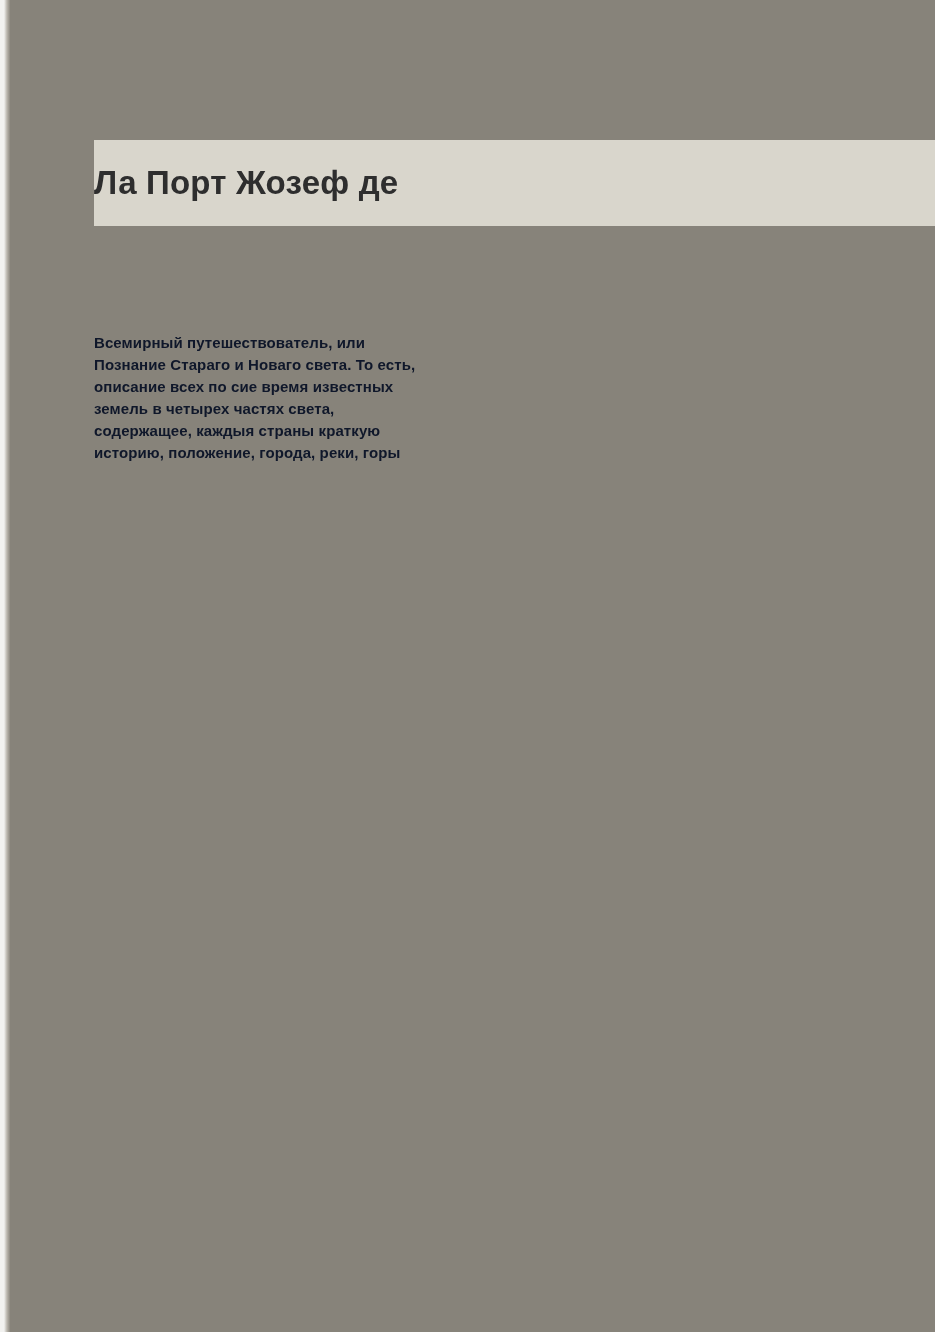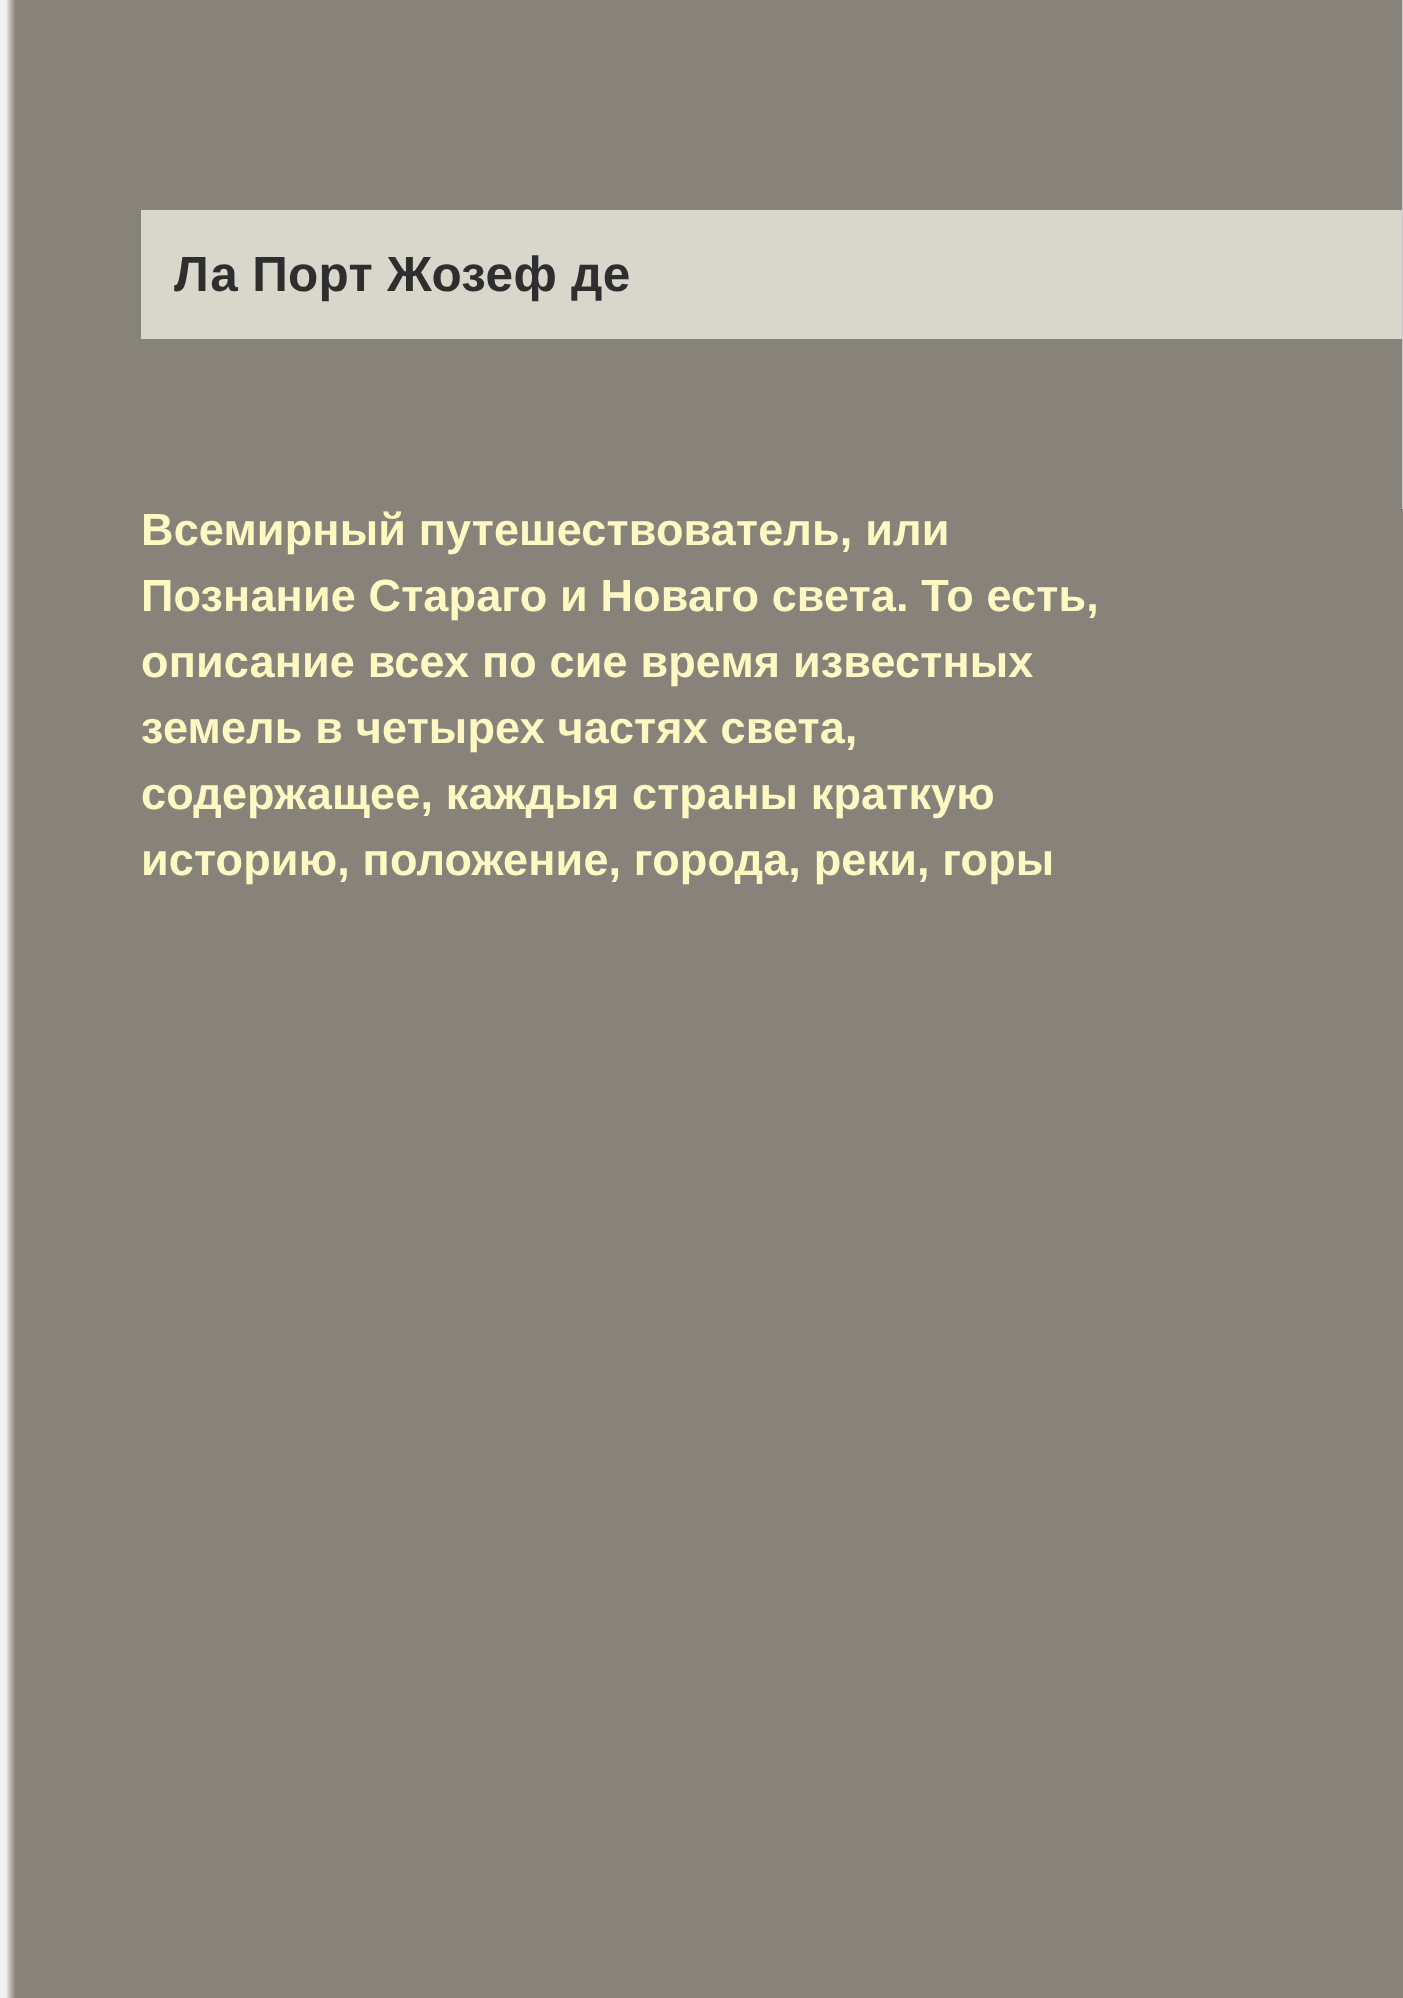--- a/index.html
+++ b/index.html
@@ -35,33 +35,32 @@
     height: 86px;
     background: #d9d6cc;
     display: flex;
     align-items: center;
   }
   .author-name {
     font-size: 33px;
     font-weight: 600;
     color: #2e2e2e;
     letter-spacing: 0.2px;
-    padding-left: 22px;
   }
   .title-block {
     position: absolute;
     left: 94px;
     top: 332px;
     width: 680px;
   }
   .title-text {
-    font-size: 30px;
+    font-size: 15px;
     line-height: 1.47;
     font-weight: 600;
-    color: #fef9c3;
+    color: #0f172a;
     letter-spacing: 0.1px;
     margin: 0;
     white-space: pre-line;
   }
 </style>
 </head>
 <body>
 
 <div class="cover">
 

